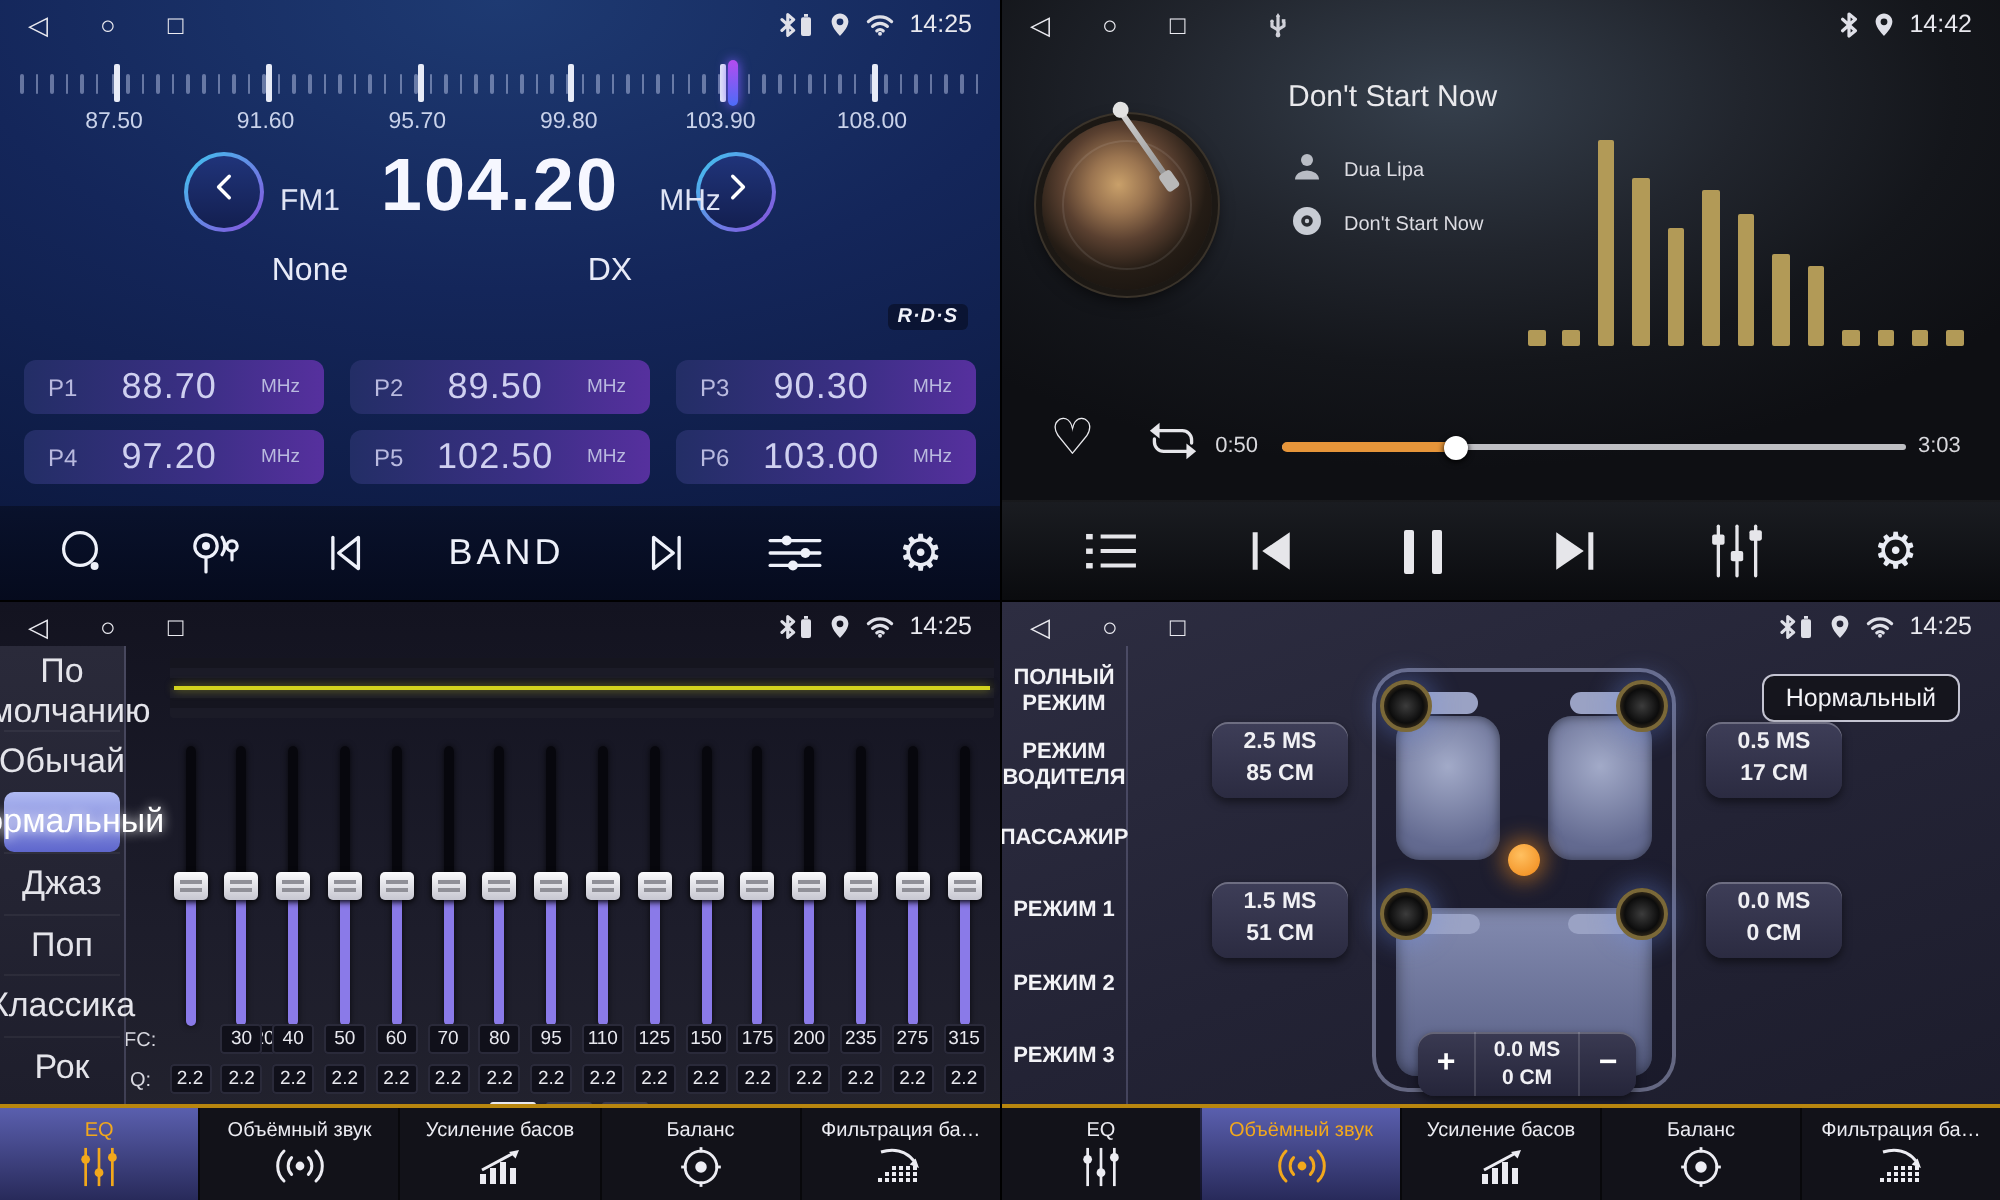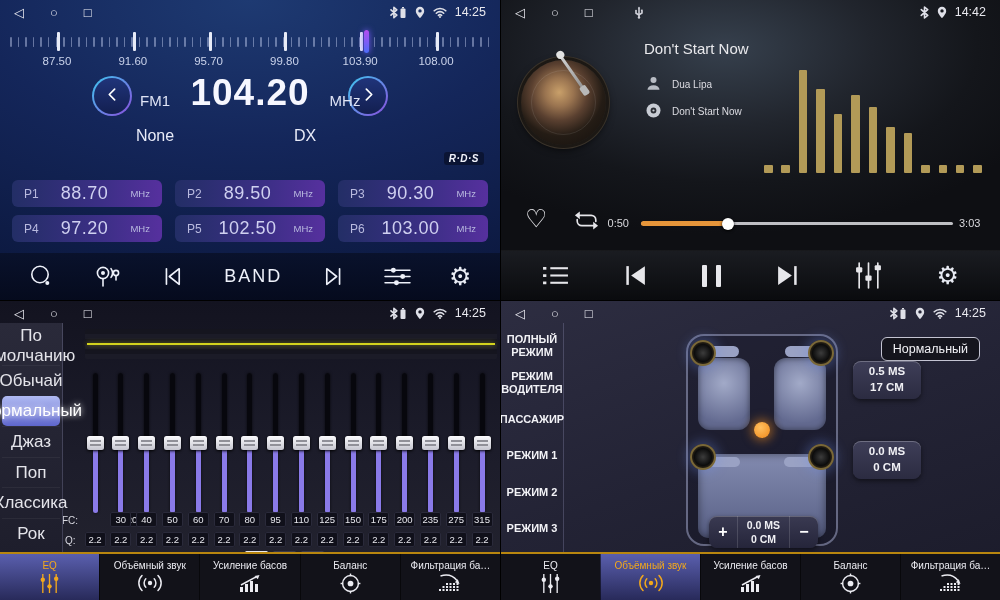--- a/index.html
+++ b/index.html
@@ -802,23 +802,31 @@
   <div class="car">
     <div class="seat fl"></div>
     <div class="seat fr"></div>
     <div class="bench"></div>
     <div class="spk fl"></div>
     <div class="spk fr"></div>
     <div class="spk rl"></div>
     <div class="spk rr"></div>
     <div class="odot"></div>
   </div>
+  <div class="delaybtn" id="delay-fl">
+    <span>2.5 MS</span>
+    <span>85 CM</span>
+  </div>
   <div class="delaybtn" id="delay-fr">
     <span>0.5 MS</span>
     <span>17 CM</span>
+  </div>
+  <div class="delaybtn" id="delay-rl">
+    <span>1.5 MS</span>
+    <span>51 CM</span>
   </div>
   <div class="delaybtn" id="delay-rr">
     <span>0.0 MS</span>
     <span>0 CM</span>
   </div>
   <div class="adjust">
     <span class="adj-btn">+</span>
     <span class="adj-mid">
       <span>0.0 MS</span>
       <span>0 CM</span>

